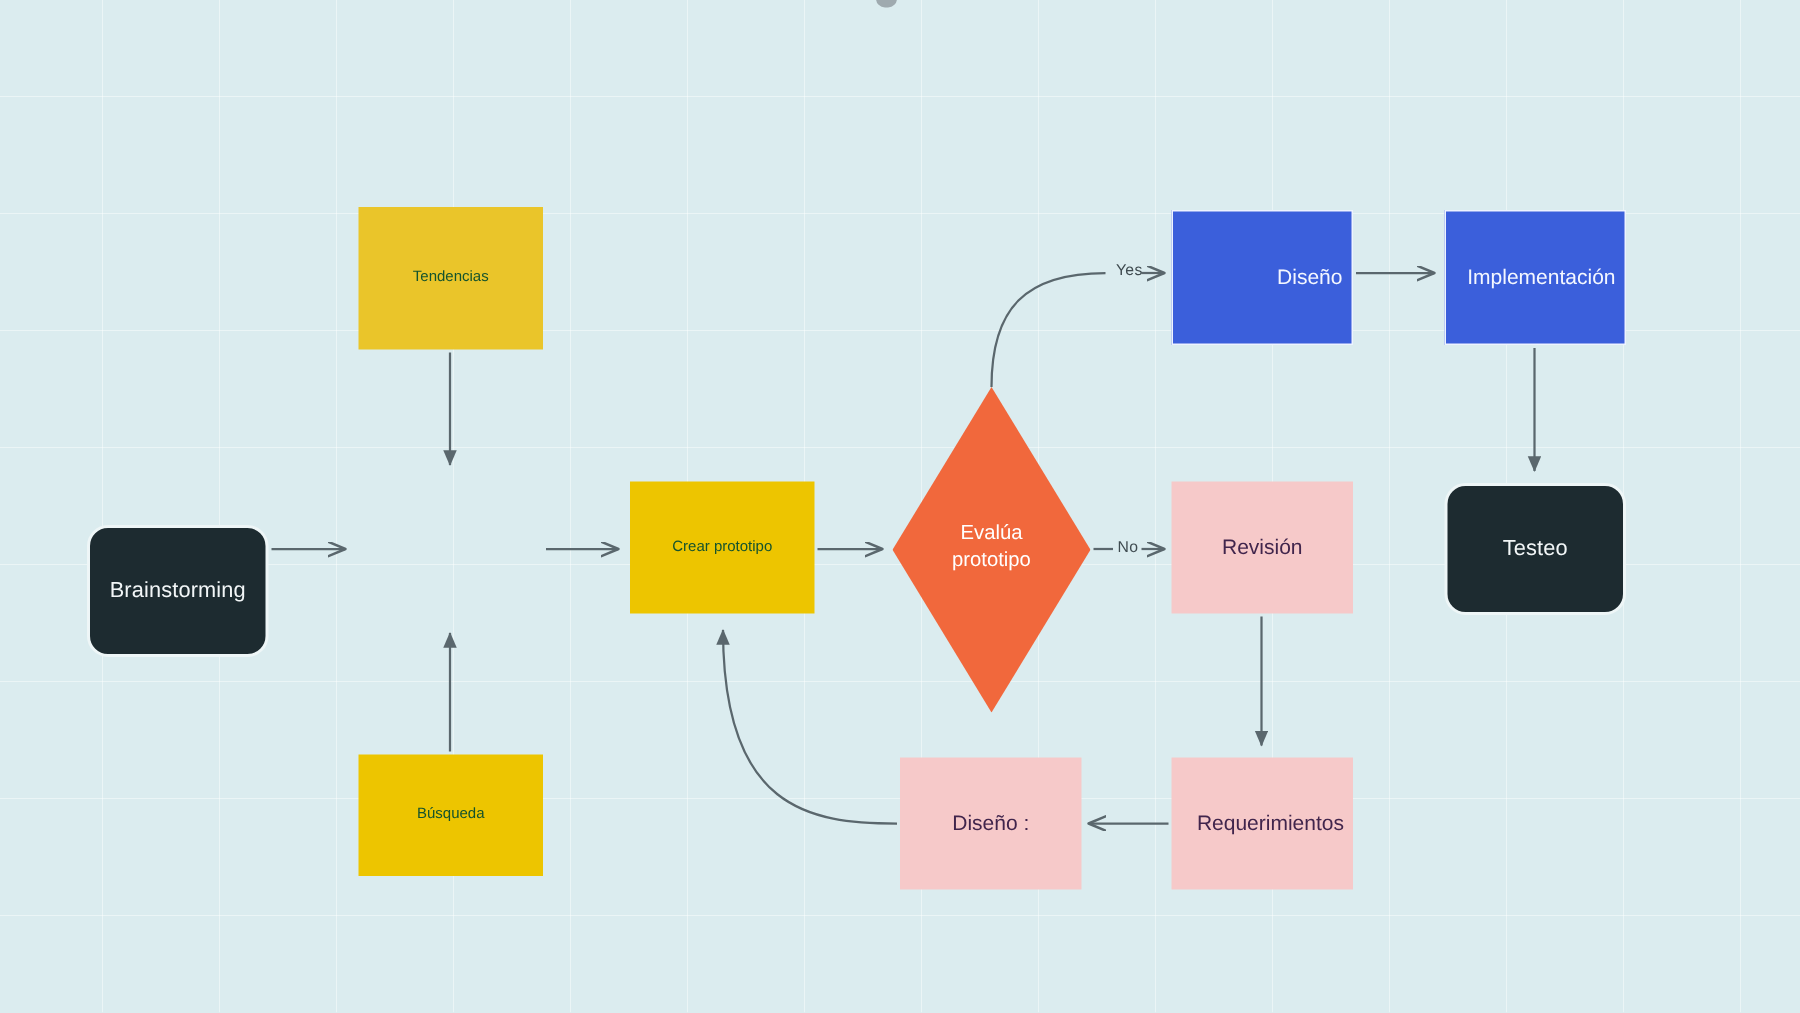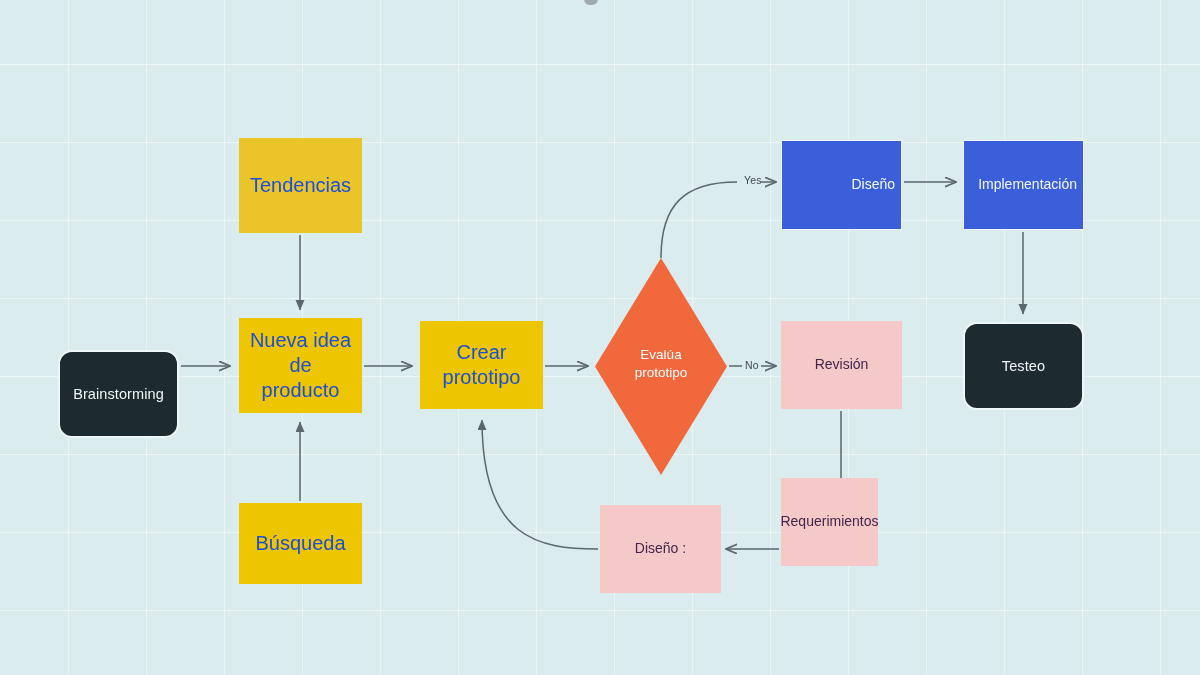--- a/index.html
+++ b/index.html
@@ -48,22 +48,22 @@
   .n-terminal {
     background: #1d2b30;
     color: #f2f6f7;
     border-radius: 14px;
     border: 2px solid #eef6f7;
     font-size: 14.5px;
     letter-spacing: .1px;
   }
   .n-process-yellow {
     background: #edc500;
-    color: #1d4ed8;
-    font-size: 20px;
+    color: #14532d;
+    font-size: 10px;
   }
   .n-process-yellow.lighter { background: #eac52a; }
   .n-process-blue {
     background: #3b5fdb;
     color: #f4f7ff;
     border: 1px solid #eef3ff;
     font-size: 14px;
     justify-content: flex-end;
   }
   .n-process-pink {
@@ -156,24 +156,20 @@
   </div>
 
   <div class="node n-process-yellow lighter" style="left:239px; top:138px; width:123px; height:95px;">
     <span class="node-label">Tendencias</span>
   </div>
 
   <div class="node n-process-yellow" style="left:239px; top:503px; width:123px; height:81px;">
     <span class="node-label">Búsqueda</span>
   </div>
 
-  <div class="node n-process-yellow" style="left:239px; top:318px; width:123px; height:95px;">
-    <span class="node-label">Nueva idea de
-producto</span>
-  </div>
 
   <div class="node n-process-yellow" style="left:420px; top:321px; width:123px; height:88px;">
     <span class="node-label">Crear prototipo</span>
   </div>
 
   <div class="node n-decision" style="left:595px; top:258px; width:132px; height:217px;">
     <svg class="diamond-shape" width="132" height="217" viewBox="0 0 132 217">
       <polygon points="66,0 132,108.5 66,217 0,108.5" fill="#f1683c"></polygon>
     </svg>
     <span class="diamond-text" style="left:6px; top:88px;">Evalúa
@@ -189,21 +185,21 @@
   </div>
 
   <div class="node n-process-blue" style="left:963px; top:140px; width:121px; height:90px;">
     <span class="node-label">Implementación</span>
   </div>
 
   <div class="node n-process-pink" style="left:781px; top:321px; width:121px; height:88px;">
     <span class="node-label">Revisión</span>
   </div>
 
-  <div class="node n-process-pink" style="left:781px; top:478px; width:97px; height:88px;">
+  <div class="node n-process-pink" style="left:781px; top:505px; width:121px; height:88px;justify-content:flex-end;">
     <span class="node-label">Requerimientos</span>
   </div>
 
   <div class="node n-process-pink" style="left:600px; top:505px; width:121px; height:88px;">
     <span class="node-label">Diseño :</span>
   </div>
 
   <span class="edge-label" style="left:744px; top:174px;">Yes</span>
   <span class="edge-label" style="left:745px; top:359px;">No</span>
 

